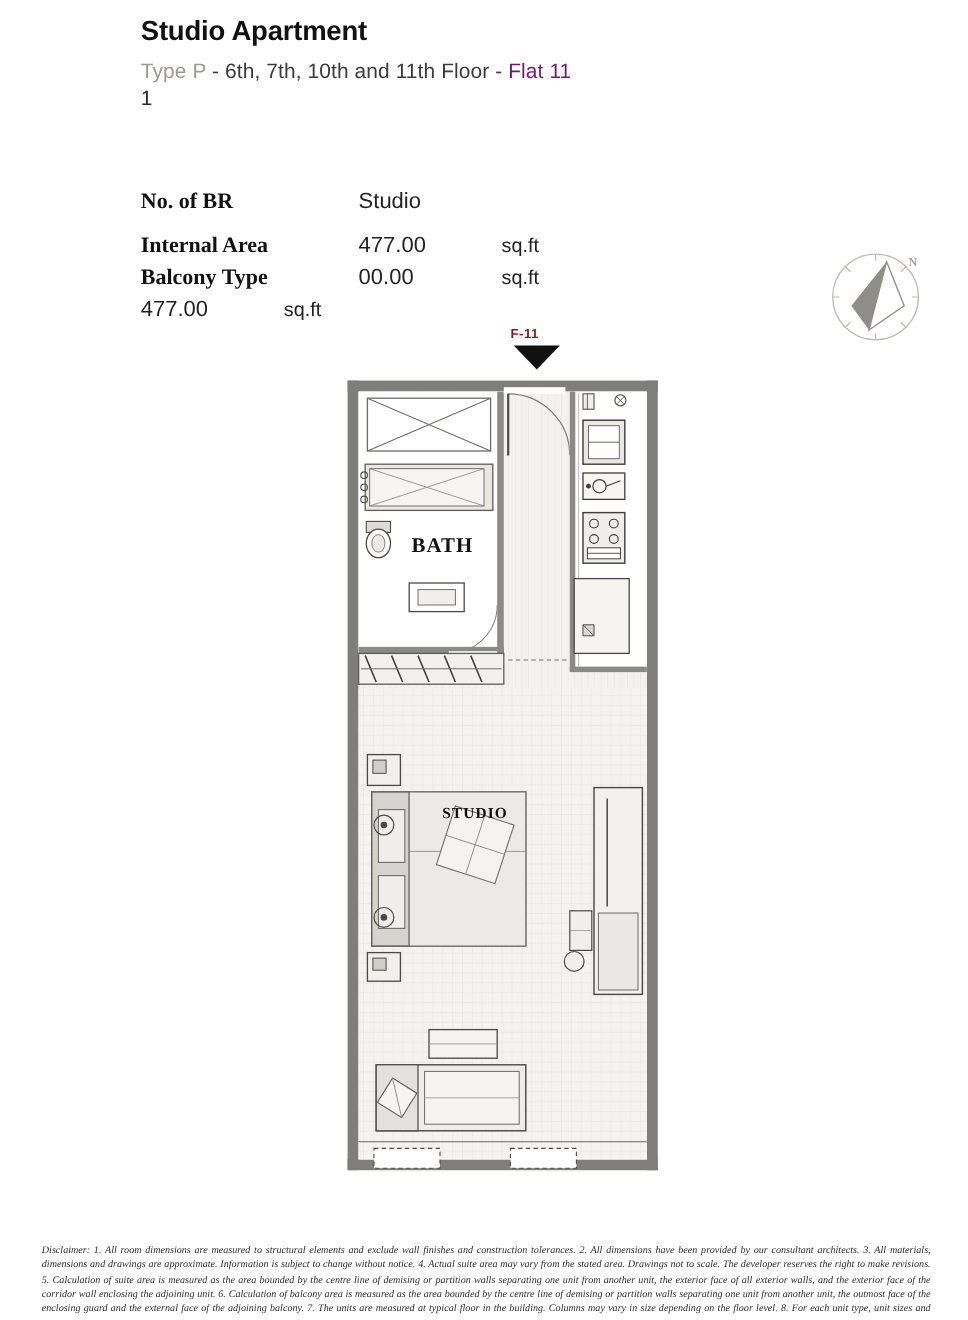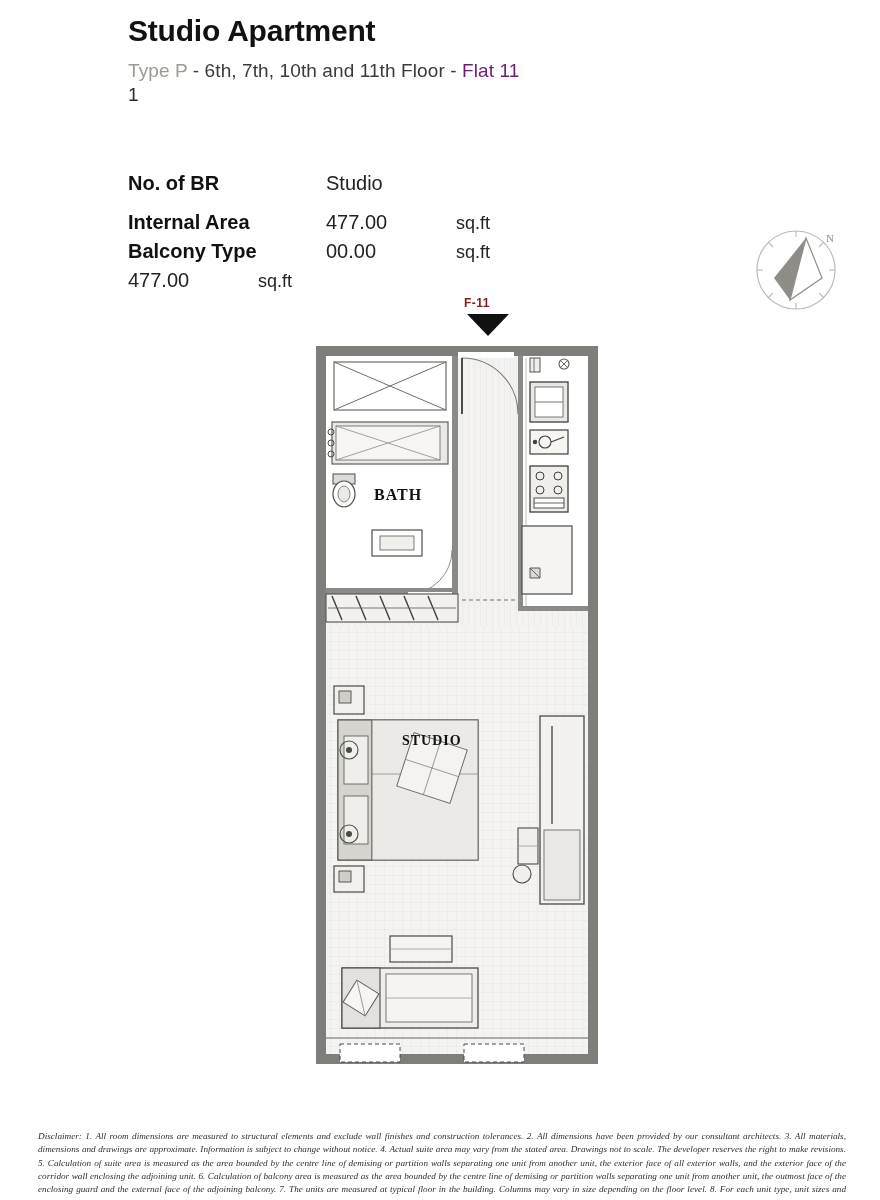--- a/index.html
+++ b/index.html
@@ -17,21 +17,21 @@
   }
 
   
   .header {
     position: absolute;
     left: 128px;
     top: 14px;
     width: 640px;
   }
   .title {
-    font-size: 30px;
+    font-size: 25px;
     font-weight: bold;
     letter-spacing: -0.2px;
     color: #111;
     margin: 0 0 12px 0;
   }
   .subtitle-row {
     font-size: 19px;
     color: #3a3a3a;
     letter-spacing: 0.1px;
     margin-bottom: 2px;
@@ -58,20 +58,21 @@
   .spec-row {
     display: flex;
     align-items: baseline;
     height: 29px;
   }
   .spec-key {
     width: 198px;
     font-size: 20px;
     font-weight: bold;
     color: #111;
+    font-family: Liberation Serif, serif;
   }
   .spec-val {
     width: 130px;
     font-size: 20px;
     color: #222;
     font-weight: normal;
   }
   .spec-unit {
     font-size: 18px;
     color: #222;
@@ -121,21 +122,21 @@
     width: 290px;
     height: 720px;
   }
   .room-tag {
     position: absolute;
     font-family: "Liberation Serif", serif;
     font-weight: bold;
     letter-spacing: 1px;
     color: #111;
   }
-  .tag-bath { left: 62px; top: 142px; font-size: 16px; }
+  .tag-bath { left: 62px; top: 142px; font-size: 19px; }
   .tag-studio { left: 90px; top: 389px; font-size: 14px; }
 
   
   .disclaimer {
     position: absolute;
     left: 38px;
     top: 1130px;
     width: 808px;
     font-family: "Liberation Serif", serif;
     font-size: 9.2px;

